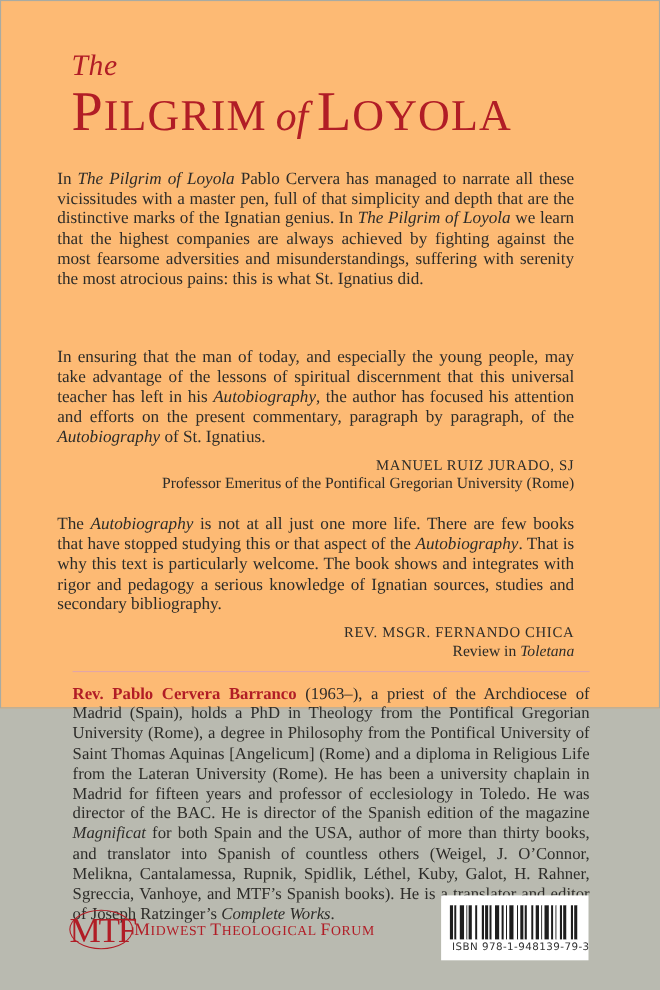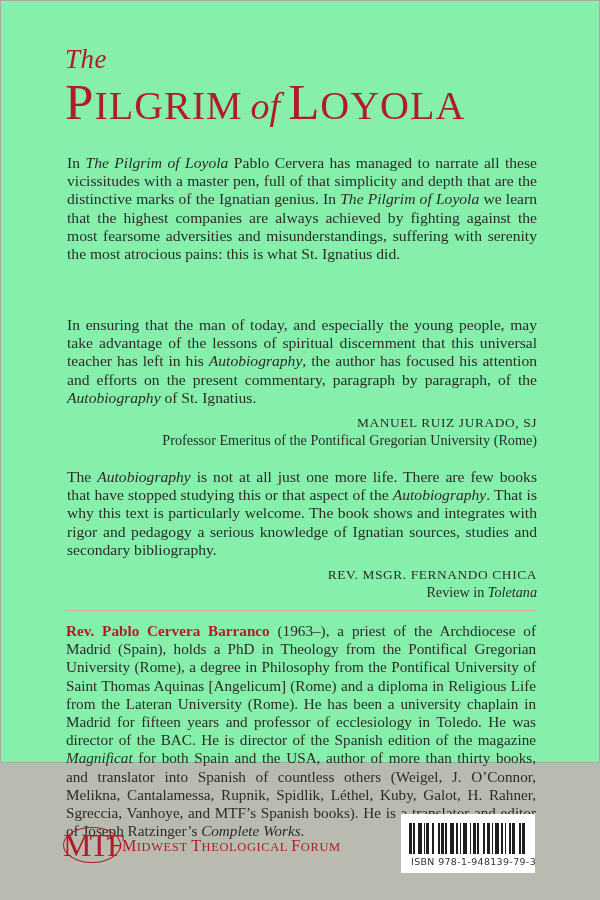--- a/index.html
+++ b/index.html
@@ -1,32 +1,32 @@
 <!DOCTYPE html>
 <html><head>
   <meta charset="utf-8">
   <style>
     * { box-sizing: border-box; margin: 0; padding: 0; }
     html, body { width: 600px; height: 900px; overflow: hidden; background: #b9bab0; }
     .page {
       position: relative;
-      width: 600px; height: 763px;
-      background: #86efac;
+      width: 600px; height: 644px;
+      background: #fdba74;
       border: 1px solid #a9aba2;
       font-family: "DejaVu Serif", "Liberation Serif", serif;
       color: #2b2a27;
     }
     .title-block { position: absolute; left: 64px; top: 44px; color: #b11d26; font-family: "Liberation Serif", serif; }
     .title-the { font-style: italic; font-size: 27px; line-height: 28px; letter-spacing: 0.5px; }
     .title-main { margin-top: 4px; white-space: nowrap; line-height: 50px; }
     .title-main .big { font-size: 51px; letter-spacing: 1px; }
     .title-main .sc { font-size: 40px; letter-spacing: 1px; }
     .title-main .of { font-style: italic; font-size: 38px; margin: 0 8px; }
 
-    .content { position: absolute; left: 66px; width: 470px; }
+    .content { position: absolute; left: 51px; width: 470px; }
     .para {
       font-family: "Liberation Serif", serif;
       font-size: 15.6px; line-height: 18.2px;
       text-align: justify; color: #2d2c29;
     }
     .para i { font-style: italic; }
     .attr { text-align: right; font-family: "Liberation Serif", serif; font-size: 14.2px; line-height: 17.5px; color: #2d2c29; }
     .attr .name { font-size: 13.4px; letter-spacing: 0.6px; margin-top: 7px; }
     .attr i { font-style: italic; }
 

